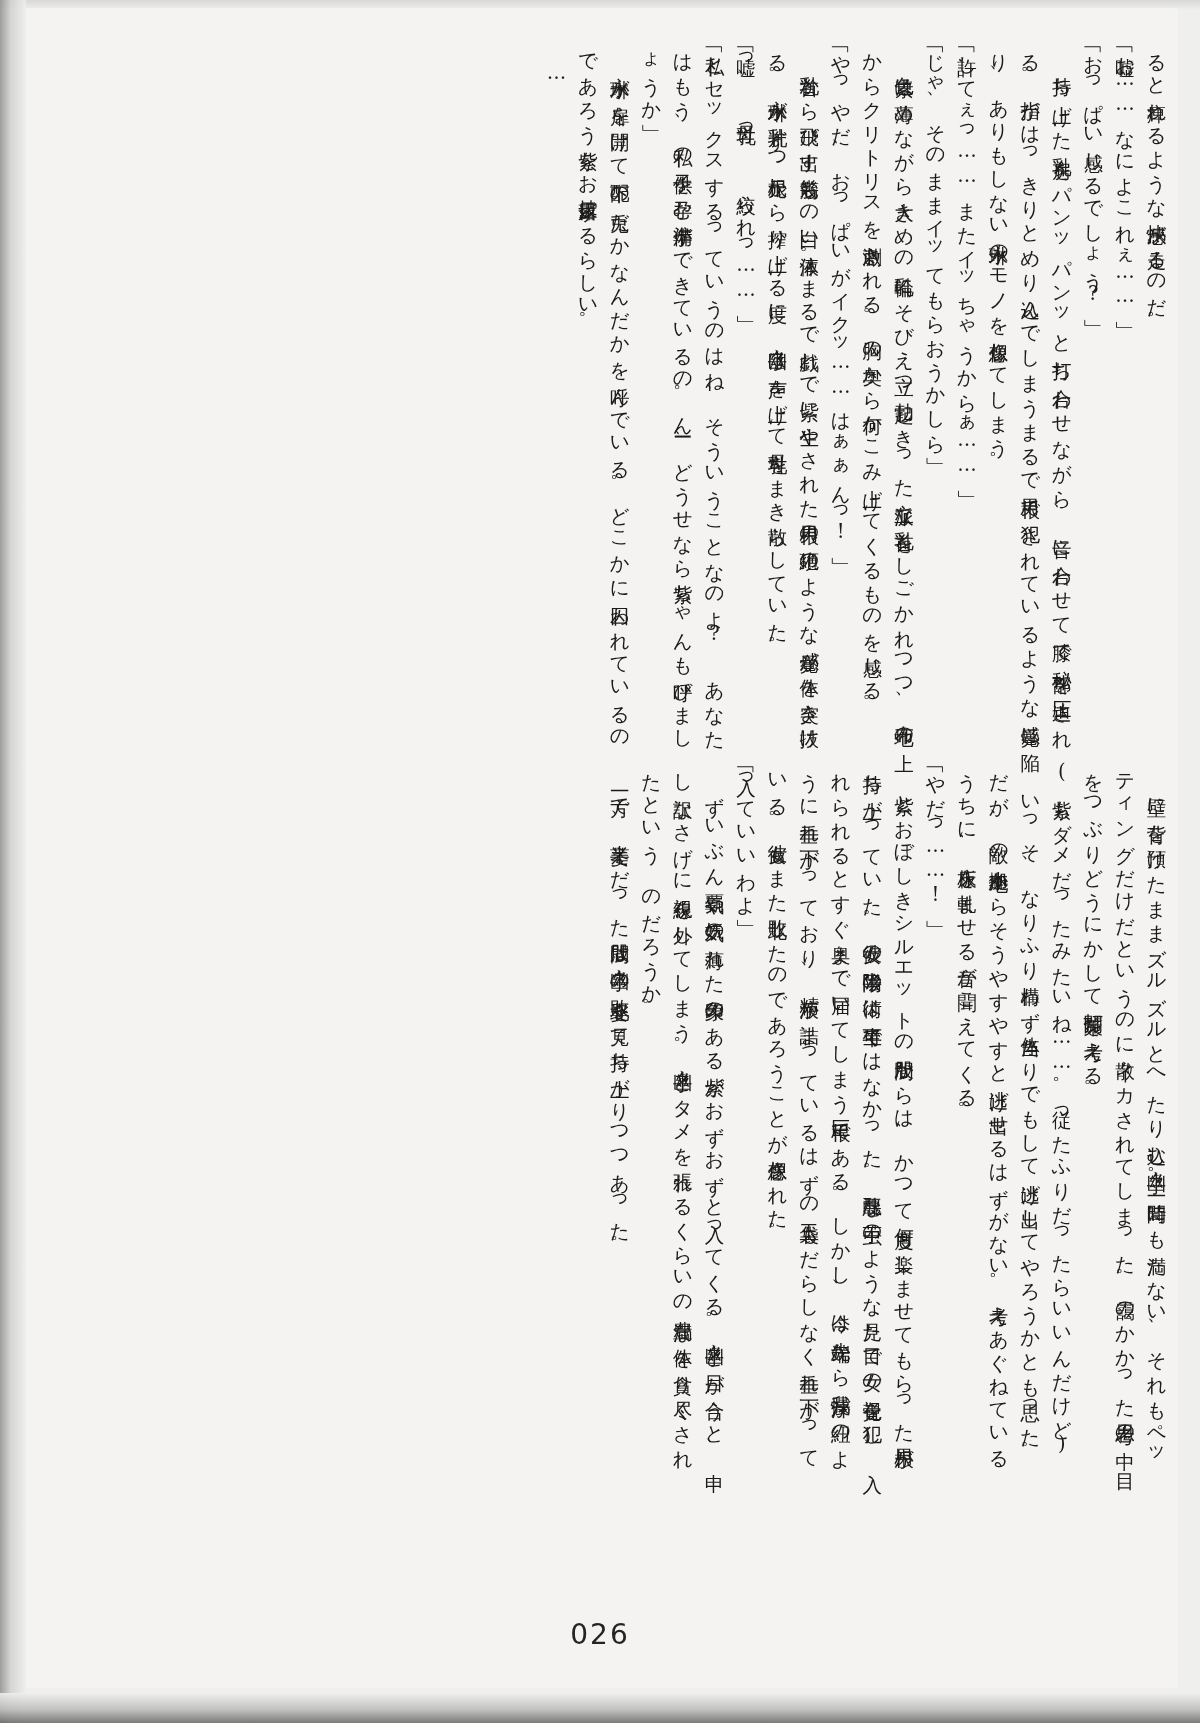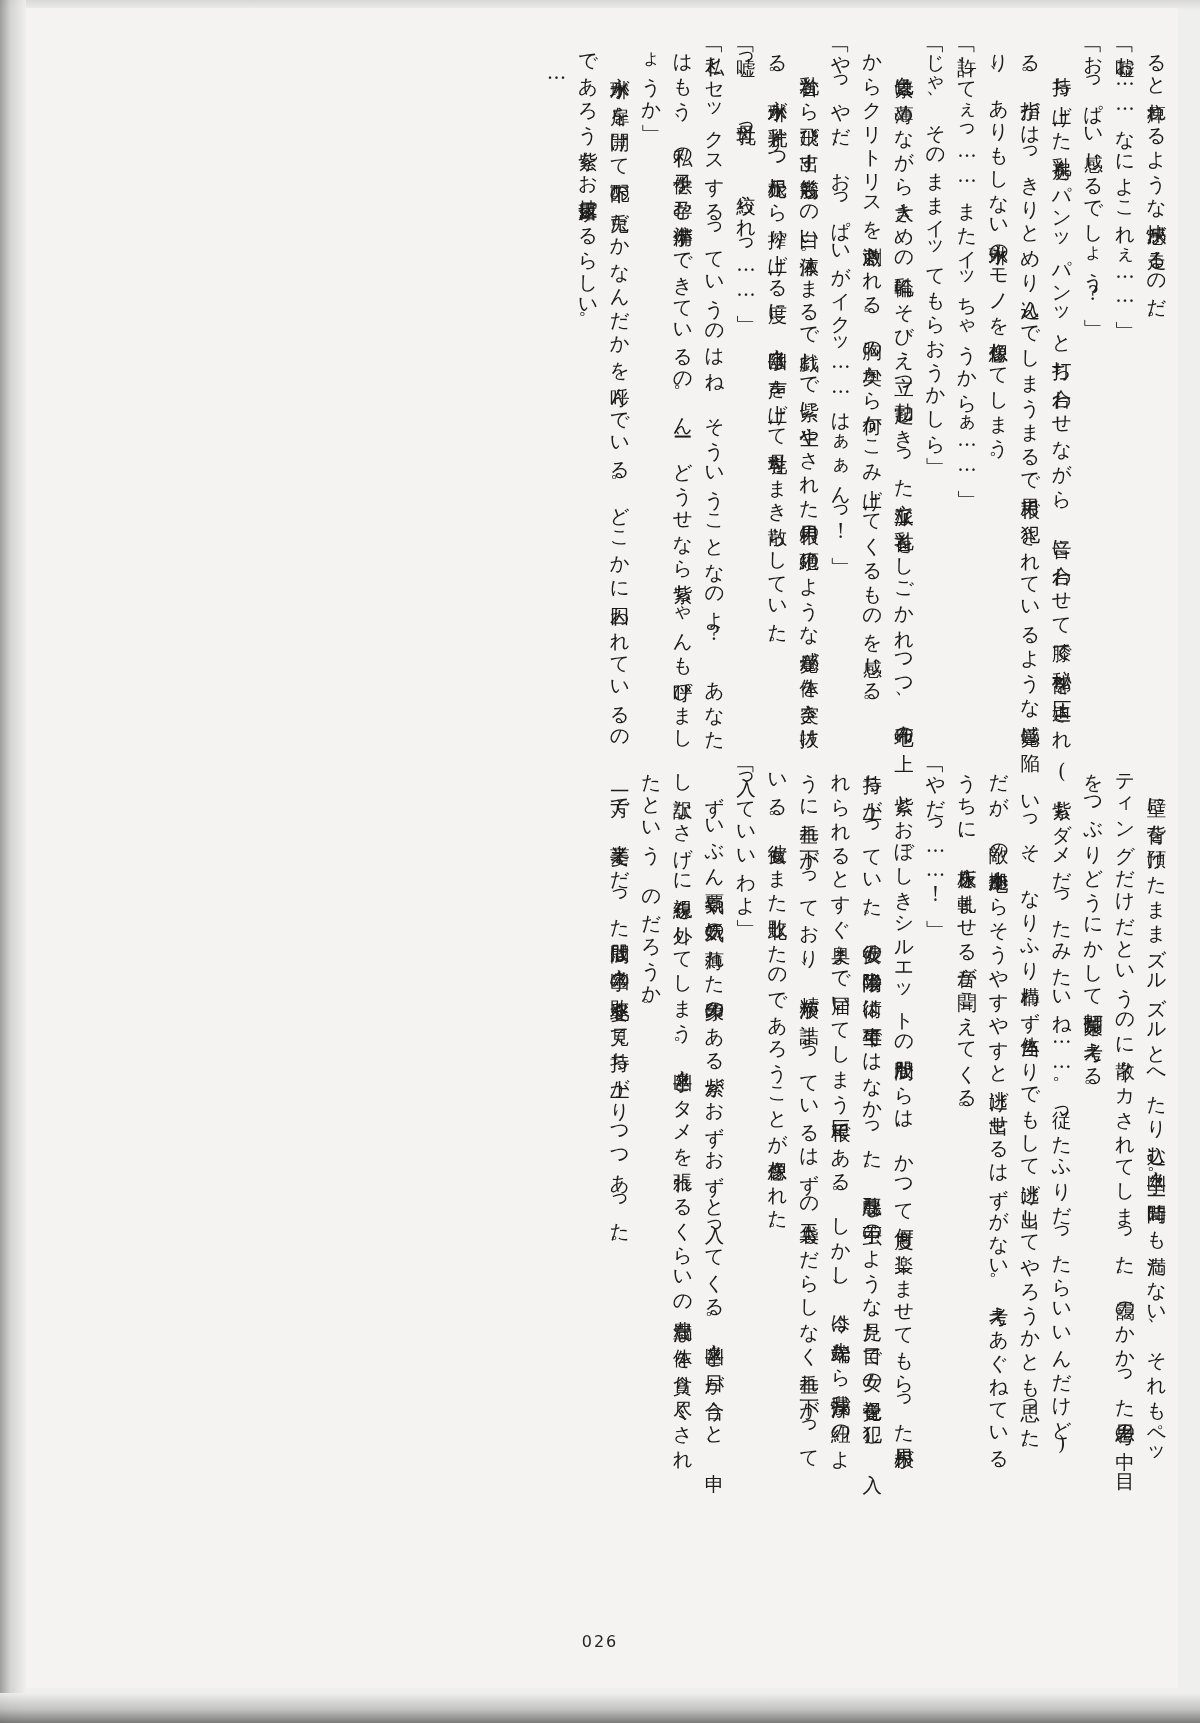--- a/index.html
+++ b/index.html
@@ -82,21 +82,21 @@
     width: 1110px;
   }
 
   .page-number {
     position: absolute;
     left: 0;
     right: 0;
     bottom: 72px;
     text-align: center;
     font-family: "DejaVu Sans", "Liberation Sans", sans-serif;
-    font-size: 16px;
+    font-size: 28px;
     letter-spacing: 2px;
     color: #242424;
     margin-top: 28px;
   }
 </style>
 </head>
 <body>
 
 <div class="page">
   <div class="edge-top"></div>

